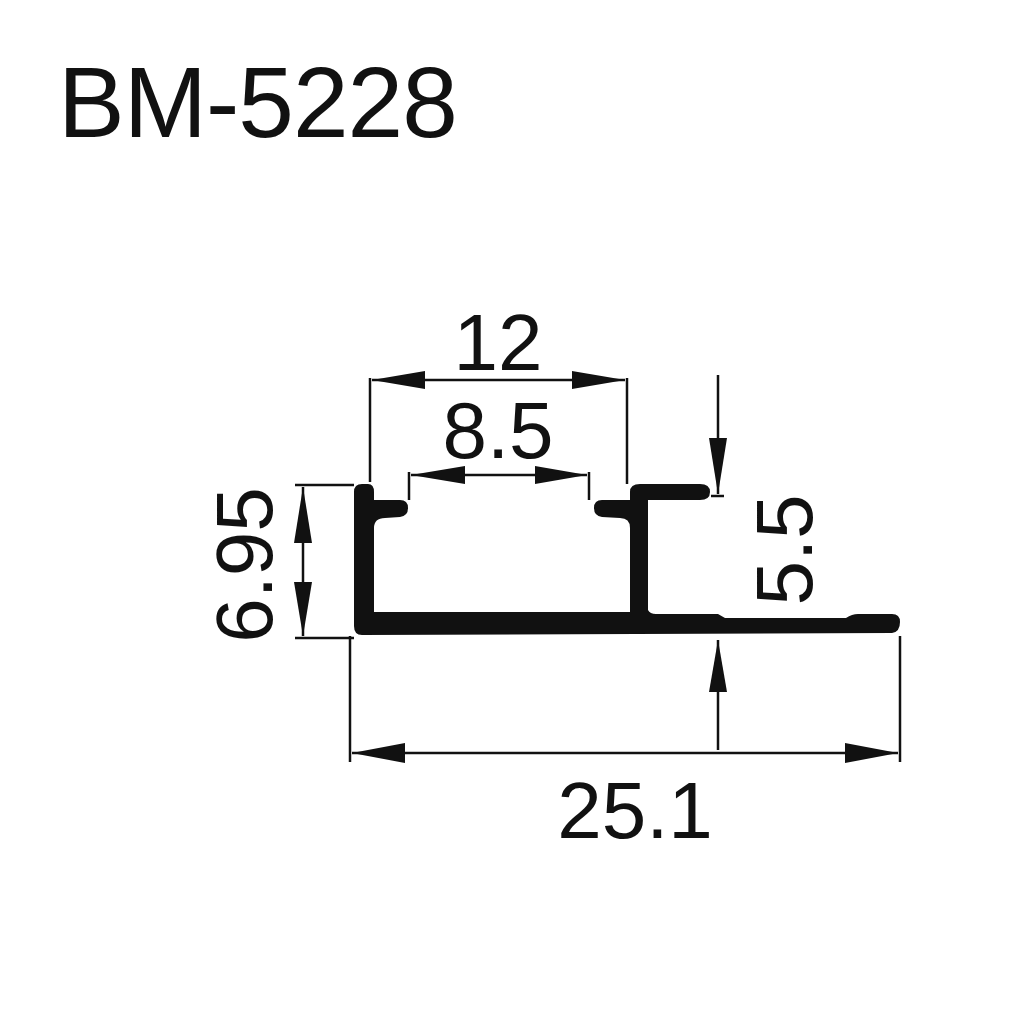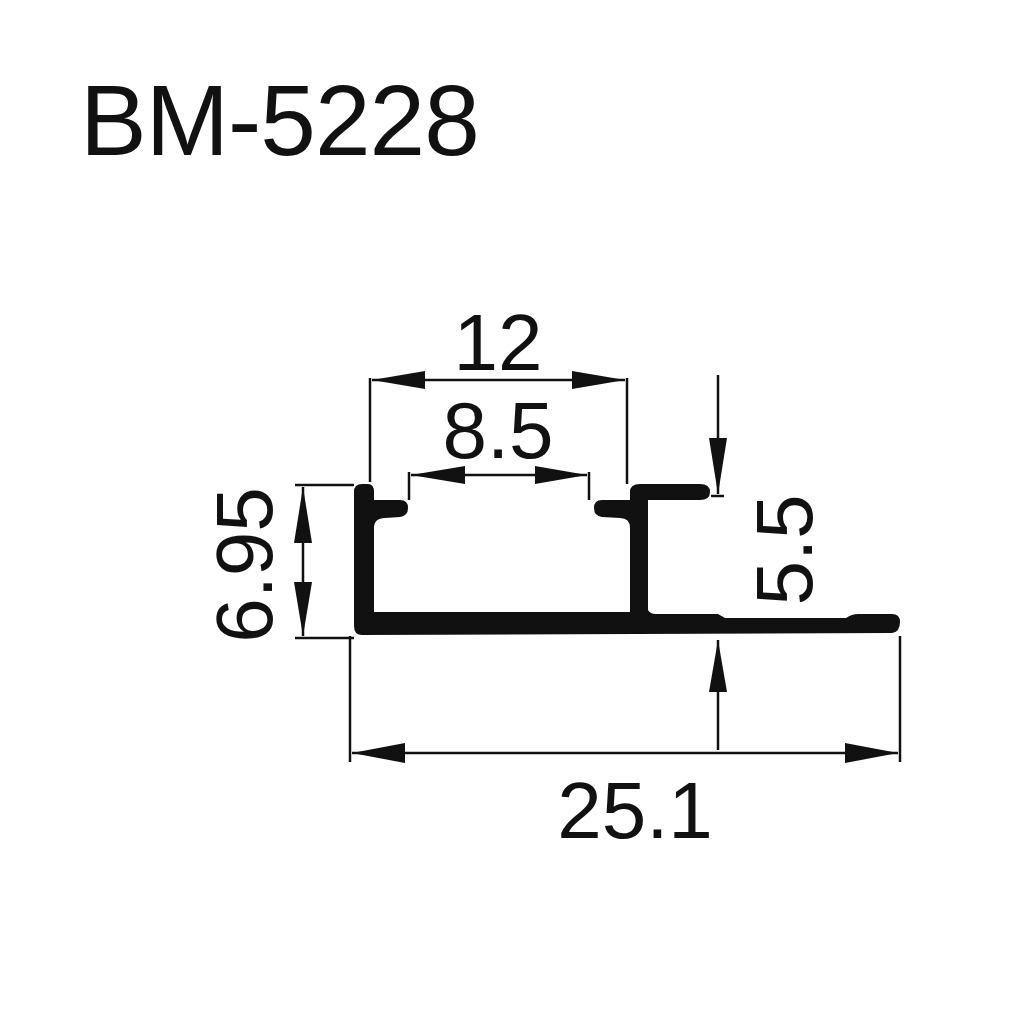--- a/index.html
+++ b/index.html
@@ -1,17 +1,17 @@
 <!DOCTYPE html>
 <html><head>
 <meta charset="utf-8">
 <style>
   html, body { margin:0; padding:0; background:#ffffff; }
   body { width:1024px; height:1024px; position:relative; overflow:hidden; }
-  #title { position:absolute; left:58px; top:70px; font-family:"Liberation Sans", sans-serif; font-size:100px; line-height:100px; color:#111; letter-spacing:-1px;margin-left:22px; }
+  #title { position:absolute; left:58px; top:52px; font-family:"Liberation Sans", sans-serif; font-size:100px; line-height:100px; color:#111; letter-spacing:-1px; }
   svg { position:absolute; left:0; top:0; }
   .dimtext { font-family:"Liberation Sans", sans-serif; font-size:80px; fill:#111; }
 </style>
 </head>
 <body>
 
 <div id="title">BM-5228</div>
 
 <svg width="1024" height="1024" viewBox="0 0 1024 1024">
 

